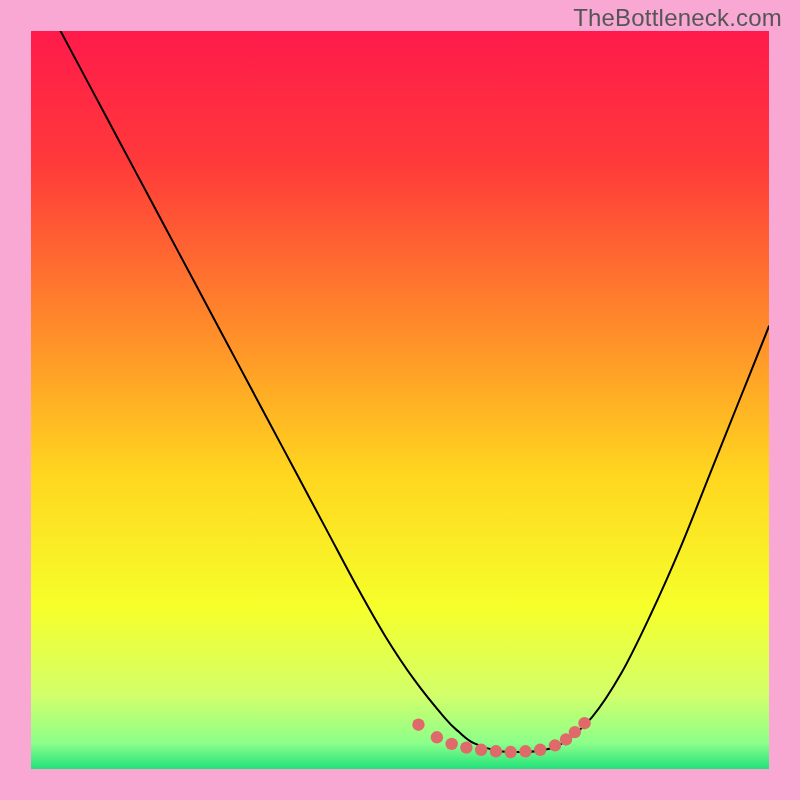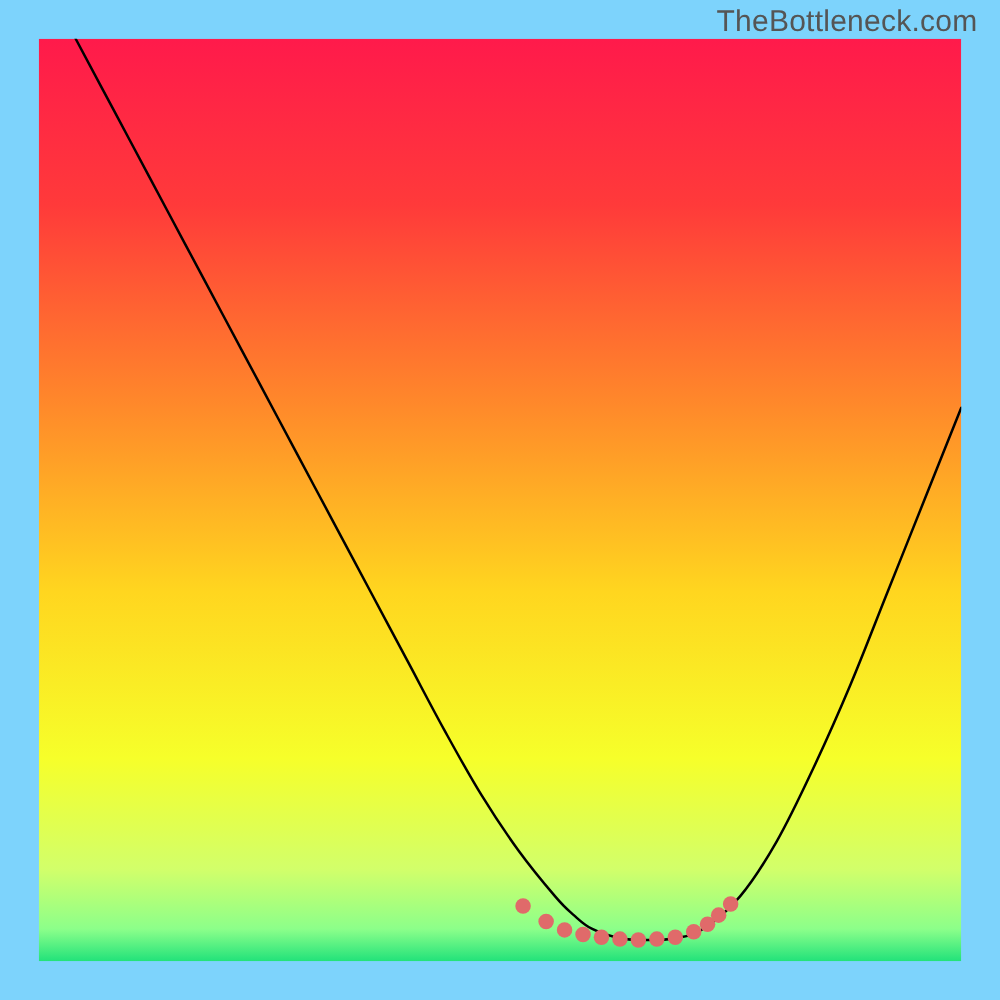--- a/index.html
+++ b/index.html
@@ -8,21 +8,21 @@
     width: 800px;
     height: 800px;
     background: #000;
     overflow: hidden;
     font-family: Arial, Helvetica, sans-serif;
   }
   .frame {
     position: relative;
     width: 800px;
     height: 800px;
-    background: #7dd3fc;
+    background: #f9a8d4;
   }
   .watermark {
     position: absolute;
     top: 4px;
     right: 18px;
     color: #555;
     font-size: 24px;
     font-weight: 500;
     letter-spacing: 0.2px;
     z-index: 5;

